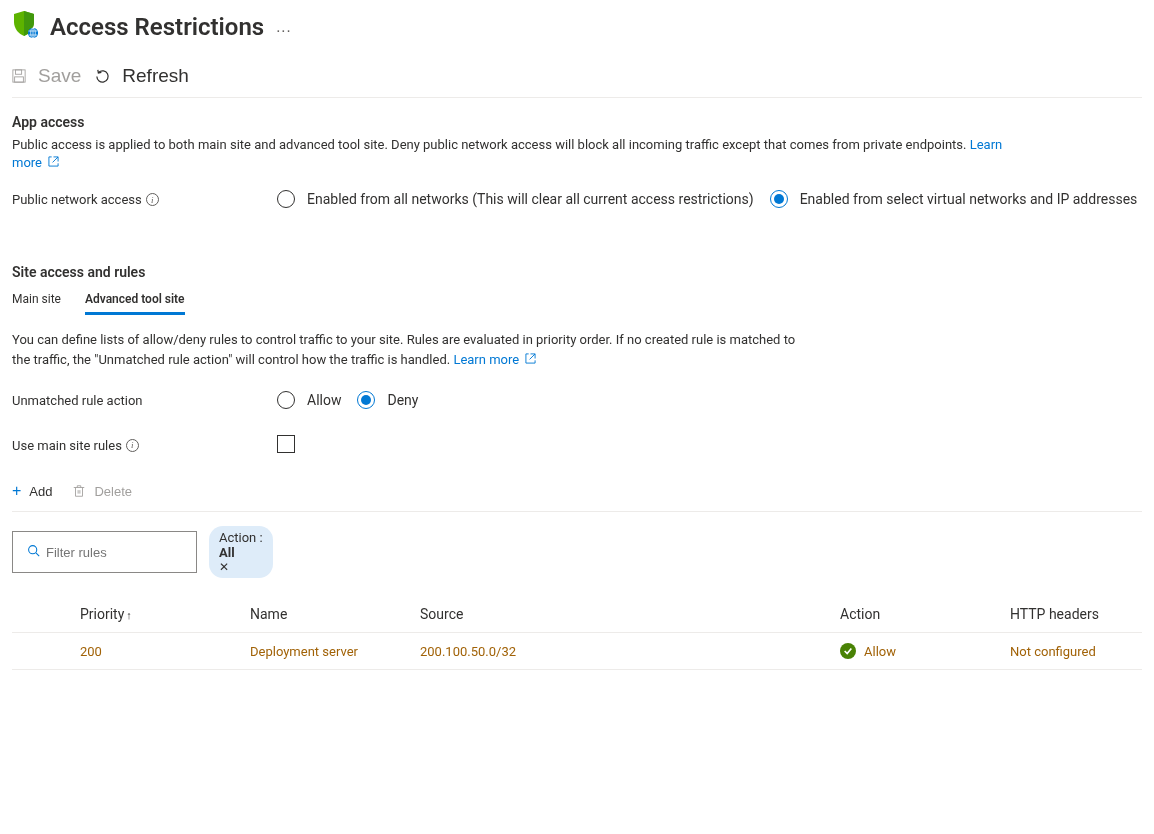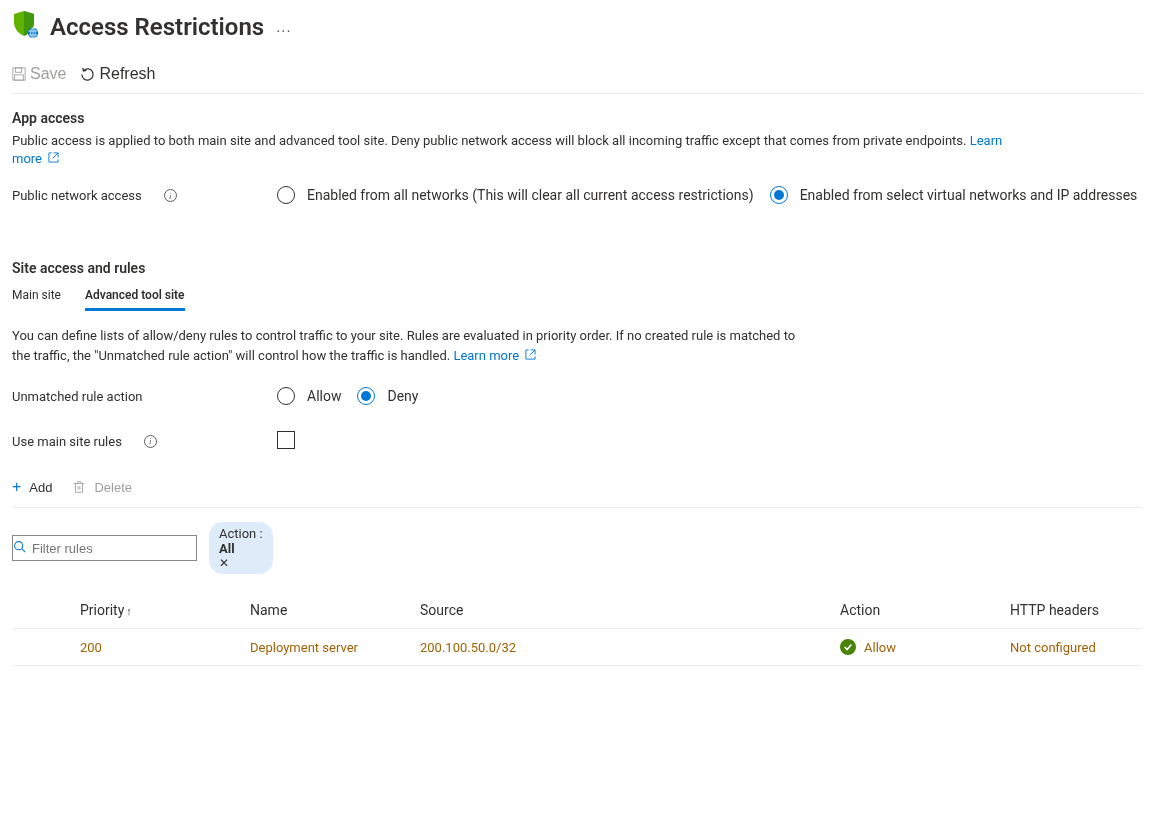--- a/index.html
+++ b/index.html
@@ -12,33 +12,33 @@
     width: 1154px;
   }
   
   .page-header { display:flex; align-items:flex-end; gap:12px; margin-bottom:18px; }
   .page-title { font-size:24px; font-weight:600; color:#323130; }
   .more-dots { color:#605e5c; font-size:16px; letter-spacing:1px; cursor:pointer; }
   .shield-svg { flex:0 0 auto; }
 
   
   .toolbar { display:flex; align-items:center; gap:14px; padding:6px 0 10px 0; border-bottom:1px solid #edebe9; margin-bottom:16px; }
-  .toolbar-btn { display:flex; align-items:center; gap:4px; color:#605e5c; background:none; border:none; cursor:pointer; font-size:16px; }
+  .toolbar-btn { display:flex; align-items:center; gap:12px; color:#605e5c; background:none; border:none; cursor:pointer; font-size:19px; }
   .toolbar-btn .ticon { display:inline-flex; }
   .toolbar-btn.refresh { color:#323130; }
   .toolbar-btn.save { color:#a19f9d; }
 
   
   .sect-title { font-size:14px; font-weight:600; margin-bottom:6px; }
   .desc { font-size:13px; color:#323130; margin-bottom:18px; max-width:1000px; line-height:1.4; }
   .link { color:#0078d4; cursor:pointer; }
   .ext-icon { display:inline-block; margin-left:3px; color:#0078d4; }
 
   .field-row { display:flex; align-items:flex-start; margin-bottom:6px; }
-  .field-label { width:265px; display:flex; align-items:center; gap:22px; font-size:13px; color:#323130; padding-top:2px;}
+  .field-label { width:265px; display:flex; align-items:center; gap:4px; font-size:13px; color:#323130; padding-top:2px;}
   .info-icon { width:13px; height:13px; border:1px solid #605e5c; border-radius:50%; font-size:9px; display:inline-flex; align-items:center; justify-content:center; color:#605e5c; font-style:italic; font-family:serif; }
   .radios { display:flex; flex-direction:row; gap:16px; }
   .radio-opt { display:flex; align-items:center; gap:12px; cursor:pointer; font-size:14px; color:#323130;}
   .radio-circle { width:18px; height:18px; border:1px solid #323130; border-radius:50%; display:flex; align-items:center; justify-content:center; flex:0 0 auto;}
   .radio-opt.selected .radio-circle { border-color:#0078d4; }
   .radio-opt.selected .radio-circle::after { content:""; width:10px; height:10px; background:#0078d4; border-radius:50%; }
 
   .spacer-40 { height:50px; }
 
   
@@ -54,21 +54,21 @@
 
   
   .rules-bar { display:flex; align-items:center; gap:20px; margin-top:30px; margin-bottom:14px; border-bottom:1px solid #edebe9; padding-bottom:12px;}
   .rules-btn { display:flex; align-items:center; gap:8px; border:none; background:none; font-size:13px; cursor:pointer; }
   .rules-btn.add { color:#323130; }
   .rules-btn.del { color:#a19f9d; }
   .plus-ic { color:#0078d4; font-size:16px; font-weight:400; line-height:1;}
   .trash-ic { display:inline-flex; }
 
   .filter-row { display:flex; align-items:center; gap:12px; margin-bottom:18px;}
-  .search-box { display:flex; align-items:center; border:1px solid #8a8886; width:185px; height:26px; padding:0 0; }
+  .search-box { display:flex; align-items:center; border:1px solid #8a8886; width:185px; height:42px; padding:0 14px; }
   .search-box svg { color:#0078d4; margin-right:6px;}
   .search-box input { border:none; outline:none; font-size:13px; width:100%; color:#323130; background:transparent;}
   .pill { background:#deecf9; border-radius:14px; padding:4px 10px; display:flex; gap:0; font-size:13px; color:#323130;flex-direction:column;}
   .pill .pill-x { color:#323130; cursor:pointer; font-size:12px;}
 
   
   table { width:100%; border-collapse:collapse; }
   thead th { text-align:left; font-weight:400; font-size:14px; padding:10px 8px; border-bottom:1px solid #edebe9; }
   tbody td { padding:10px 8px; border-bottom:1px solid #edebe9; font-size:13px; color:#a16207;}
   tr.dim td { color:#a19f9d; }

